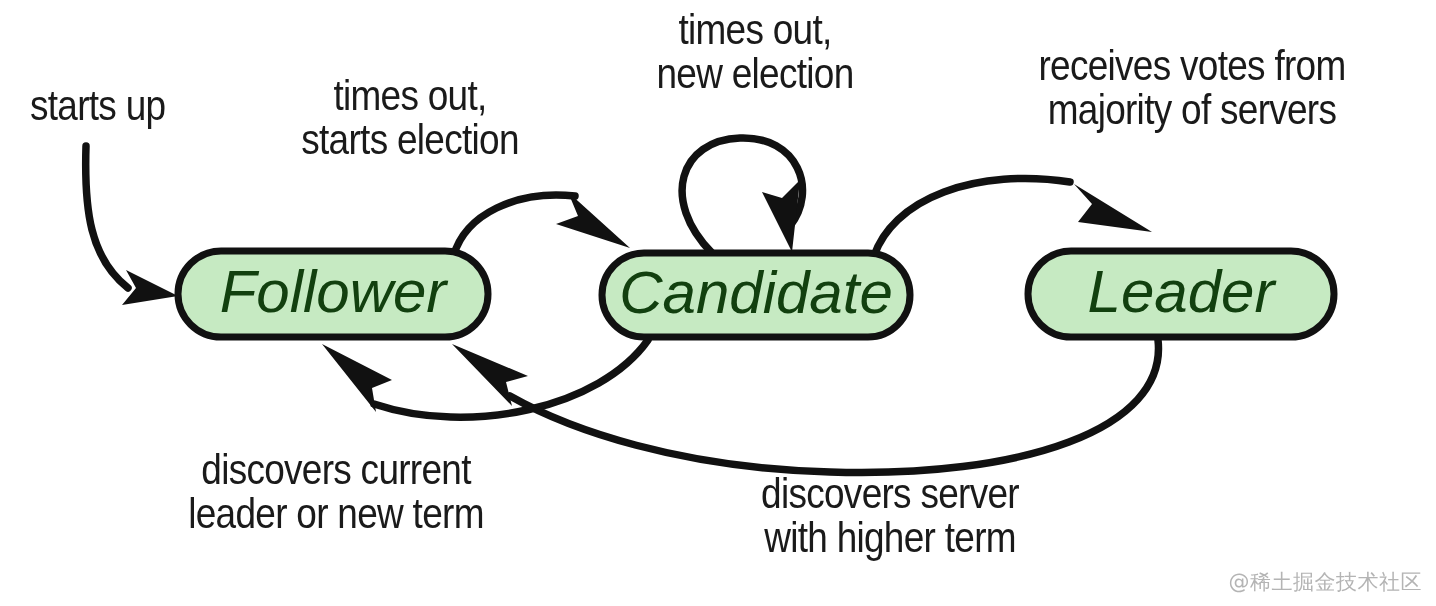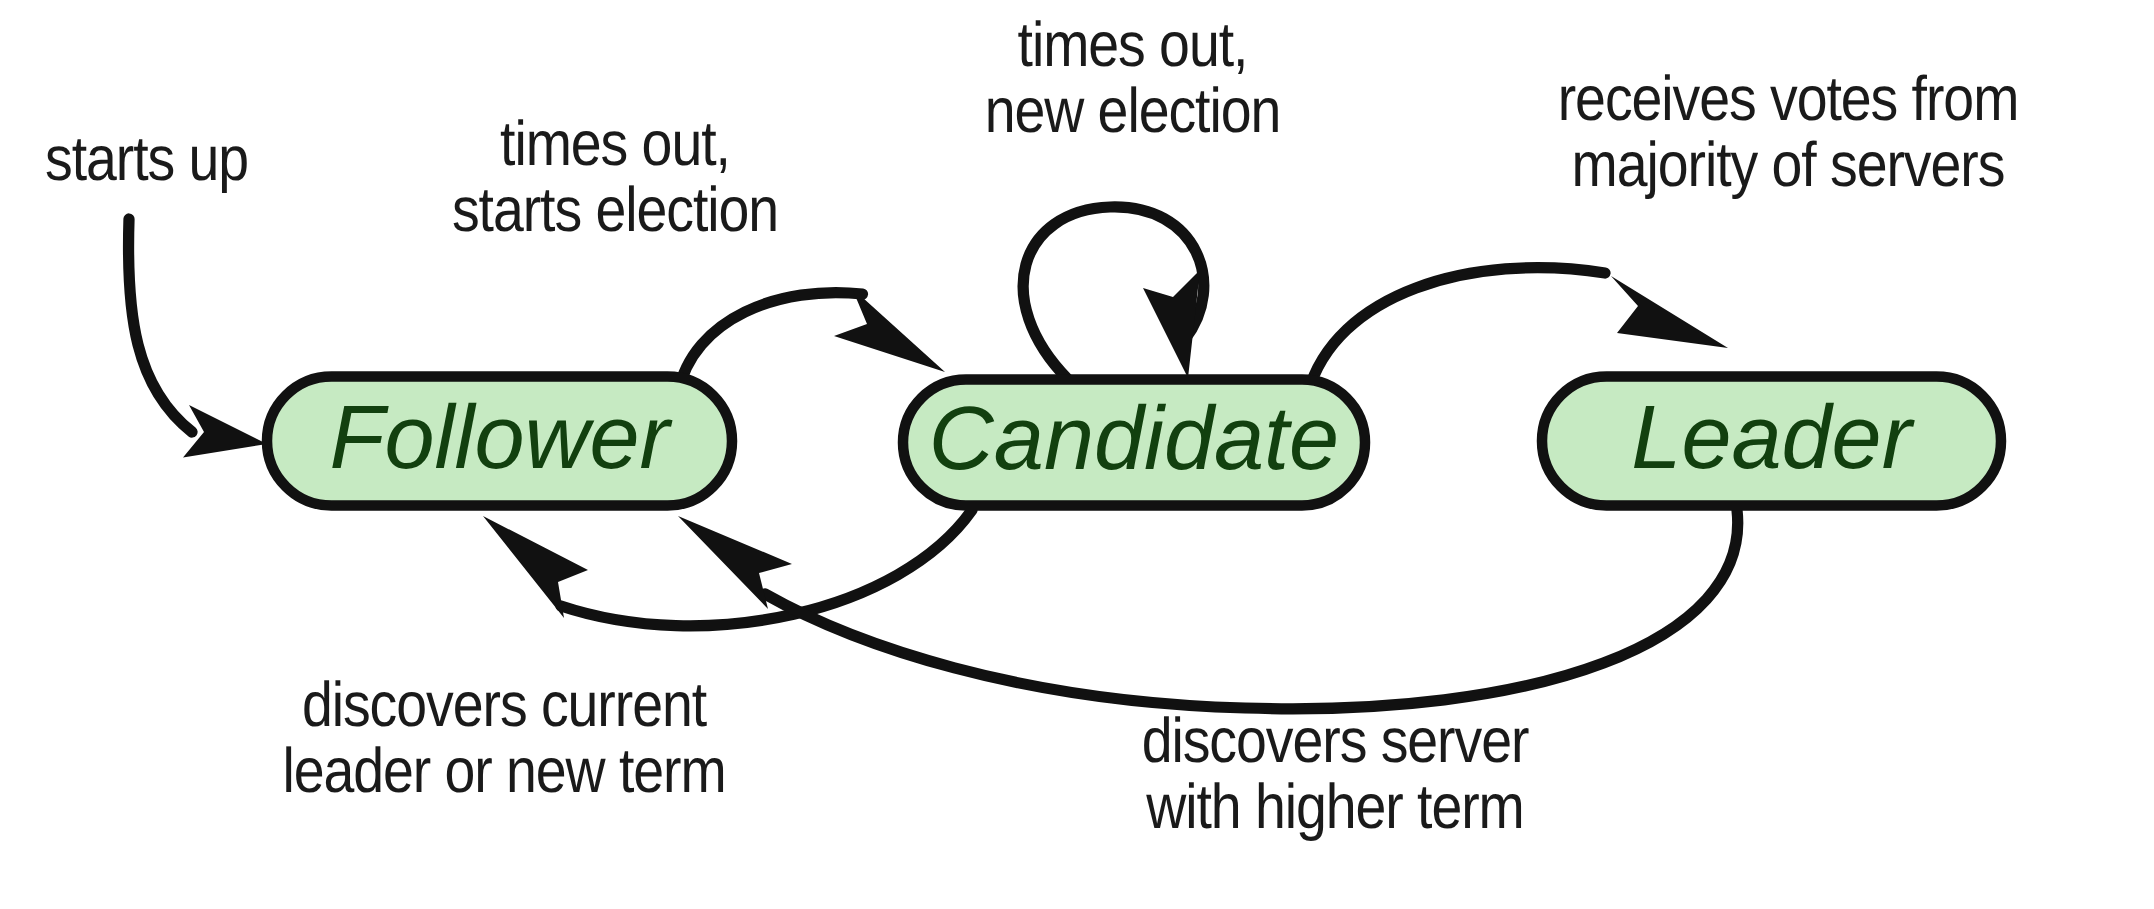--- a/index.html
+++ b/index.html
@@ -147,14 +147,15 @@
   <div class="edge-label" style="left:96px; top:448px; width:480px;">
     <span class="line">discovers current</span>
     <span class="line">leader or new term</span>
   </div>
 
   <div class="edge-label" style="left:690px; top:472px; width:400px;">
     <span class="line">discovers server</span>
     <span class="line">with higher term</span>
   </div>
 
+  <div class="watermark">@稀土掘金技术社区</div>
 
 </div>
 
 </body></html>

